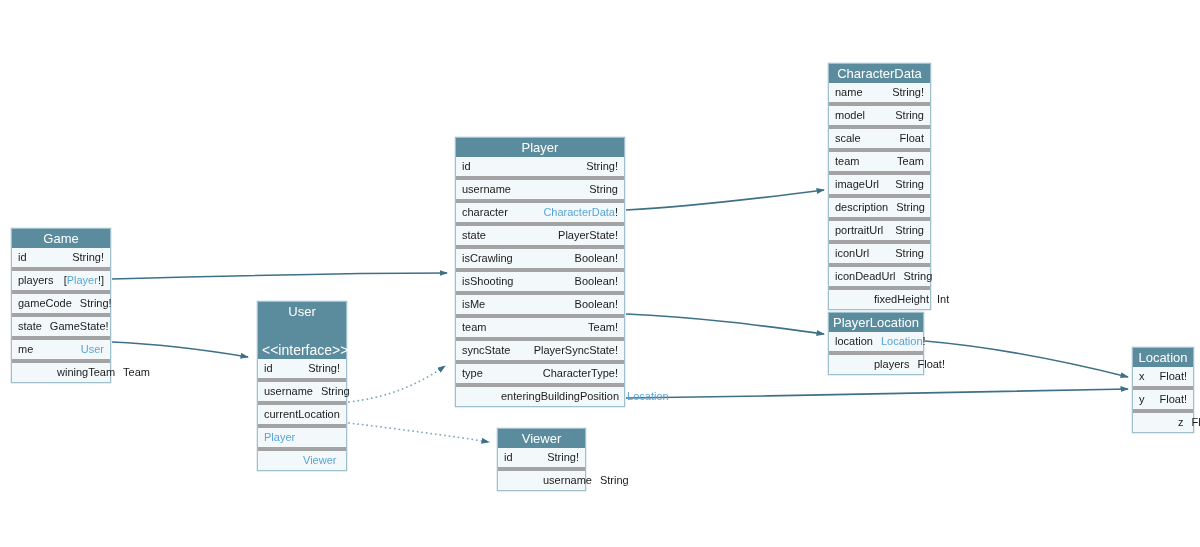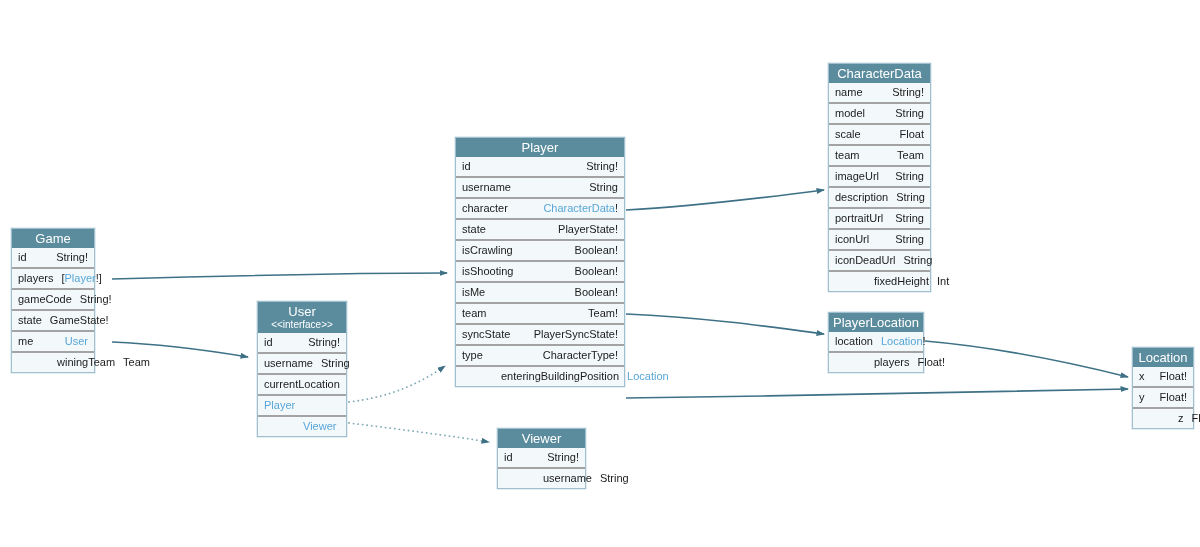--- a/index.html
+++ b/index.html
@@ -10,25 +10,25 @@
   #edges{position:absolute;left:0;top:0;width:1200px;height:547px;}
   .gtable{
     position:absolute;background:#8b5cf6;border:1px solid #a0c0ce;
     box-sizing:border-box;box-shadow:0 0 0 0.5px #c9dde6;
   }
   .gtable .hdr{
     background:#5b8c9d;color:#ffffff;text-align:center;
     padding:2px 4px;line-height:15px;
   }
   .gtable .hdr .title{font-size:13px;display:block;}
-  .gtable .hdr .sub{font-size:10px;display:block;line-height:11px;padding-bottom:1px;}
+  .gtable .hdr .sub{font-size:14px;display:block;line-height:11px;padding-bottom:1px;margin-top:26px;}
   .gtable .row{
     display:flex;justify-content:space-between;align-items:center;
     height:19px;line-height:19px;background:#f3f8fa;
-    border-bottom:2px solid #a3a3a3;padding:0 6px;
+    border-bottom:4px solid #a3a3a3;padding:0 6px;
     font-size:11px;color:#1b1b1b;white-space:nowrap;
   }
   .gtable .row:last-child{border-bottom:none;padding-left:45px;}
   .gtable .row .fname{margin-right:8px;}
   .gtable .row .ftype{margin-left:auto;}
   .linktxt{color:#58a6d8;}
 </style>
 </head>
 <body>
 
@@ -45,21 +45,21 @@
       <path d="M112,279 C220,276 370,273 447,273" fill="none" stroke="#3e7186" stroke-width="1.6" marker-end="url(#arrow-solid)"></path>
       <path d="M112,342 C160,344 212,351 248,357" fill="none" stroke="#3e7186" stroke-width="1.6" marker-end="url(#arrow-solid)"></path>
       <path d="M626,210 C700,206 770,197 824,190" fill="none" stroke="#3e7186" stroke-width="1.6" marker-end="url(#arrow-solid)"></path>
       <path d="M626,314 C700,317 772,327 824,334" fill="none" stroke="#3e7186" stroke-width="1.6" marker-end="url(#arrow-solid)"></path>
       <path d="M626,398 C800,396 1000,391 1128,389" fill="none" stroke="#3e7186" stroke-width="1.6" marker-end="url(#arrow-solid)"></path>
       <path d="M925,341 C995,347 1072,363 1128,377" fill="none" stroke="#3e7186" stroke-width="1.6" marker-end="url(#arrow-solid)"></path>
       <path d="M349,402 C392,397 422,382 445,366" fill="none" stroke="#7fa9b6" stroke-width="1.8" stroke-dasharray="0.1 4.5" stroke-linecap="round" marker-end="url(#arrow-dotted)"></path>
       <path d="M349,423 C398,429 452,436 489,442" fill="none" stroke="#7fa9b6" stroke-width="1.8" stroke-dasharray="0.1 4.5" stroke-linecap="round" marker-end="url(#arrow-dotted)"></path>
     </svg>
   <div id="tables">
-      <div class="gtable" style="left: 11px; top: 228px; width: 84px;">
+      <div class="gtable" style="left: 11px; top: 228px; width: 100px;">
         <div class="hdr">
           <span class="title">Game</span>
         </div>
         <div class="row">
           <span class="fname">id</span>
           <span class="ftype"><span>String!</span></span>
         </div>
         <div class="row">
           <span class="fname">players</span>
           <span class="ftype"><span>[</span><span class="linktxt">Player</span><span>!]</span></span>

